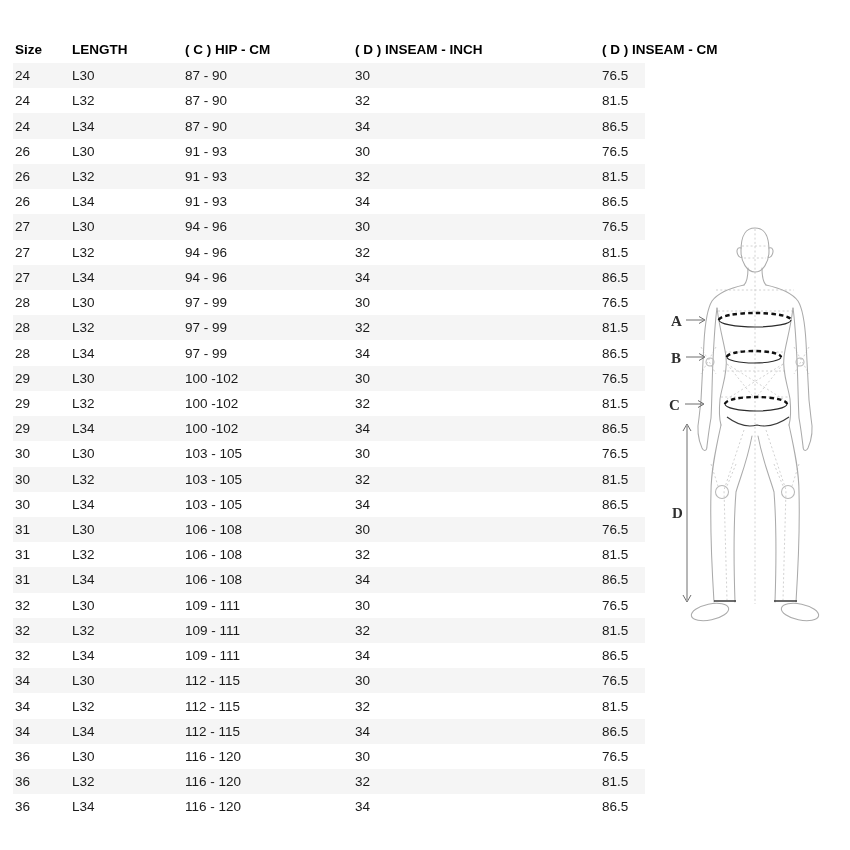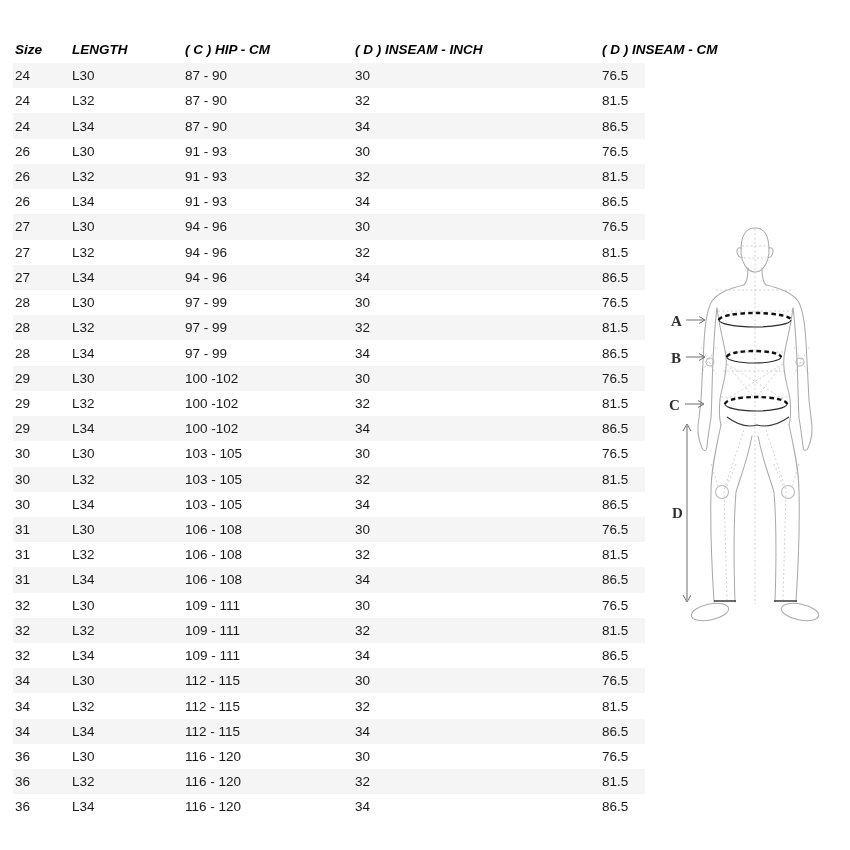--- a/index.html
+++ b/index.html
@@ -13,21 +13,20 @@
   }
   .size-table col.c1{width:57px;}
   .size-table col.c2{width:113px;}
   .size-table col.c3{width:170px;}
   .size-table col.c4{width:247px;}
   .size-table col.c5{width:45px;}
   .size-table th{
     text-align:left;font-weight:700;font-size:13.5px;color:#000;
     height:27px;padding:0 0 0 2px;white-space:nowrap;overflow:visible;
     vertical-align:middle;
-    font-style:italic;
   }
   .size-table td{
     font-size:13.5px;font-weight:400;height:25.23px;
     padding:0 0 0 2px;vertical-align:middle;white-space:nowrap;
   }
   .size-table tbody tr:nth-of-type(odd){background:#f5f5f5;}
   .figure-wrap{position:absolute;left:660px;top:218px;width:190px;height:442px;}
   .figure-wrap svg{display:block;}
   .fig-label{
     font-family:"Liberation Serif", serif;font-weight:700;font-size:15px;fill:#2f2f2f;

